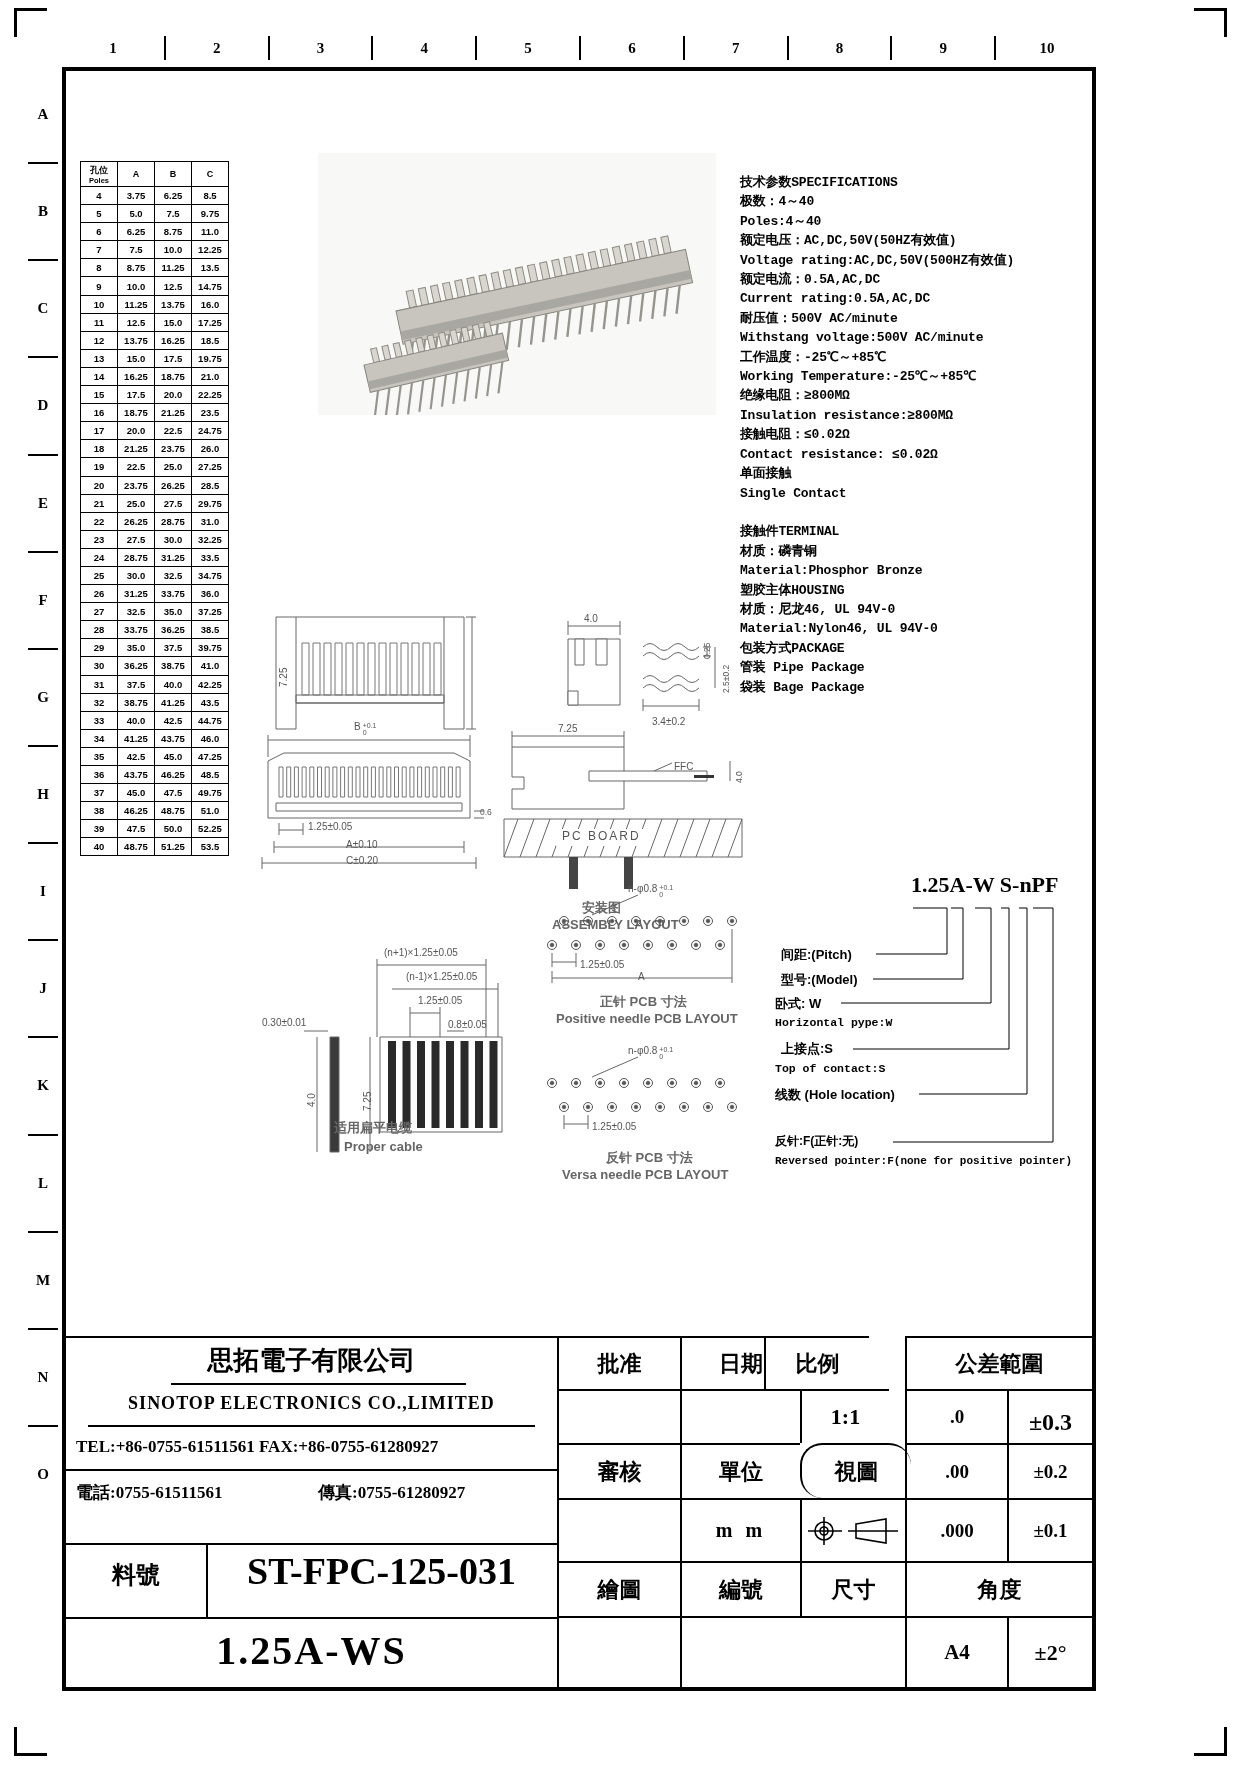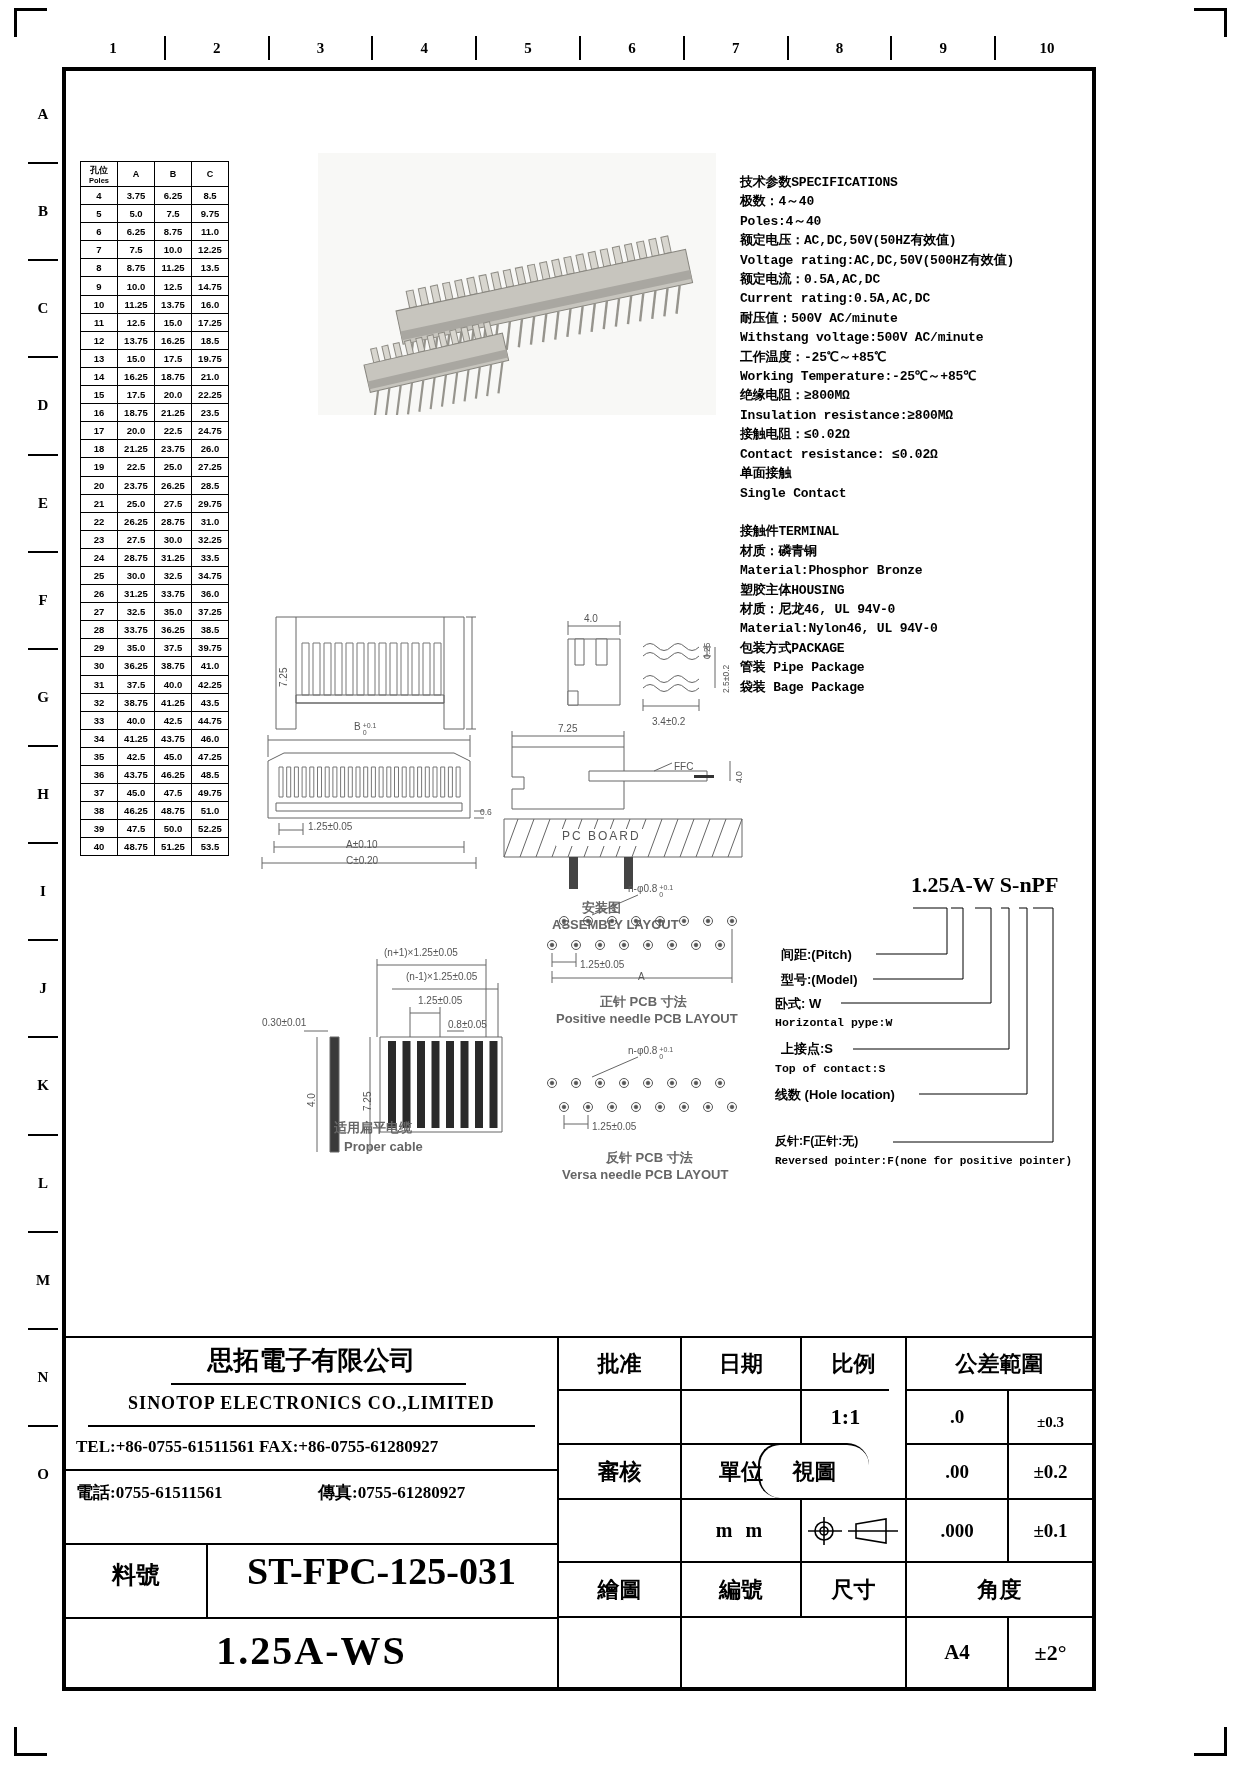--- a/index.html
+++ b/index.html
@@ -796,32 +796,32 @@
 
     <div class="tbline" style="left:0;top:1472px;width:491px;height:2px;"></div>
     <div class="tbline" style="left:140px;top:1472px;width:2px;height:74px;"></div>
     <div class="tbtext" style="left:0;top:1488px;width:140px;text-align:center;font:bold 24px 'Liberation Serif',serif;">料號</div>
     <div class="tbtext" style="left:140px;top:1478px;width:351px;text-align:center;font:bold 38px 'Liberation Serif',serif;">ST-FPC-125-031</div>
     <div class="tbline" style="left:0;top:1546px;width:491px;height:2px;"></div>
     <div class="tbtext" style="left:0;top:1556px;width:491px;text-align:center;font:bold 40px 'Liberation Serif',serif;letter-spacing:2px;">1.25A-WS</div>
 
     <div class="tbcell" style="left:491px;top:1265px;width:123px;height:53px;">批准</div>
     <div class="tbcell" style="left:614px;top:1265px;width:120px;height:53px;">日期</div>
-    <div class="tbcell" style="left:734px;top:1265px;width:105px;height:53px;">比例</div>
+    <div class="tbcell" style="left:698px;top:1265px;width:105px;height:53px;">比例</div>
     <div class="tbcell" style="left:839px;top:1265px;width:187px;height:53px;">公差範圍</div>
 
     <div class="tbcell" style="left:491px;top:1318px;width:123px;height:54px;"></div>
     <div class="tbcell" style="left:614px;top:1318px;width:120px;height:54px;"></div>
     <div class="tbcell" style="left:734px;top:1318px;width:89px;height:54px;font-family:'Liberation Serif',serif;">1:1</div>
     <div class="tbcell" style="left:839px;top:1318px;width:102px;height:54px;font-size:19px;">.0</div>
-    <div class="tbcell" style="left:941px;top:1318px;width:85px;height:65px;font-size:15px;border-right:none;">±0.3</div>
+    <div class="tbcell" style="left:941px;top:1318px;width:85px;height:65px;font-size:24px;border-right:none;">±0.3</div>
 
     <div class="tbcell" style="left:491px;top:1372px;width:123px;height:55px;">審核</div>
     <div class="tbcell" style="left:614px;top:1372px;width:120px;height:55px;">單位</div>
-    <div class="tbcell" style="left:692px;top:1372px;width:111px;height:55px;border-radius:22px;">視圖</div>
+    <div class="tbcell" style="left:734px;top:1372px;width:111px;height:55px;border-radius:22px;">視圖</div>
     <div class="tbcell" style="left:839px;top:1372px;width:102px;height:55px;font-size:19px;">.00</div>
     <div class="tbcell" style="left:941px;top:1372px;width:85px;height:55px;font-size:19px;">±0.2</div>
 
     <div class="tbcell" style="left:491px;top:1427px;width:123px;height:63px;"></div>
     <div class="tbcell" style="left:614px;top:1427px;width:120px;height:63px;font-size:20px;letter-spacing:4px;">m m</div>
     <div class="tbcell" style="left:734px;top:1427px;width:105px;height:63px;">
       <svg width="96" height="32">
         <g stroke="#000" fill="none" stroke-width="1.6">
           <circle cx="18" cy="16" r="9"></circle>
           <circle cx="18" cy="16" r="4"></circle>

